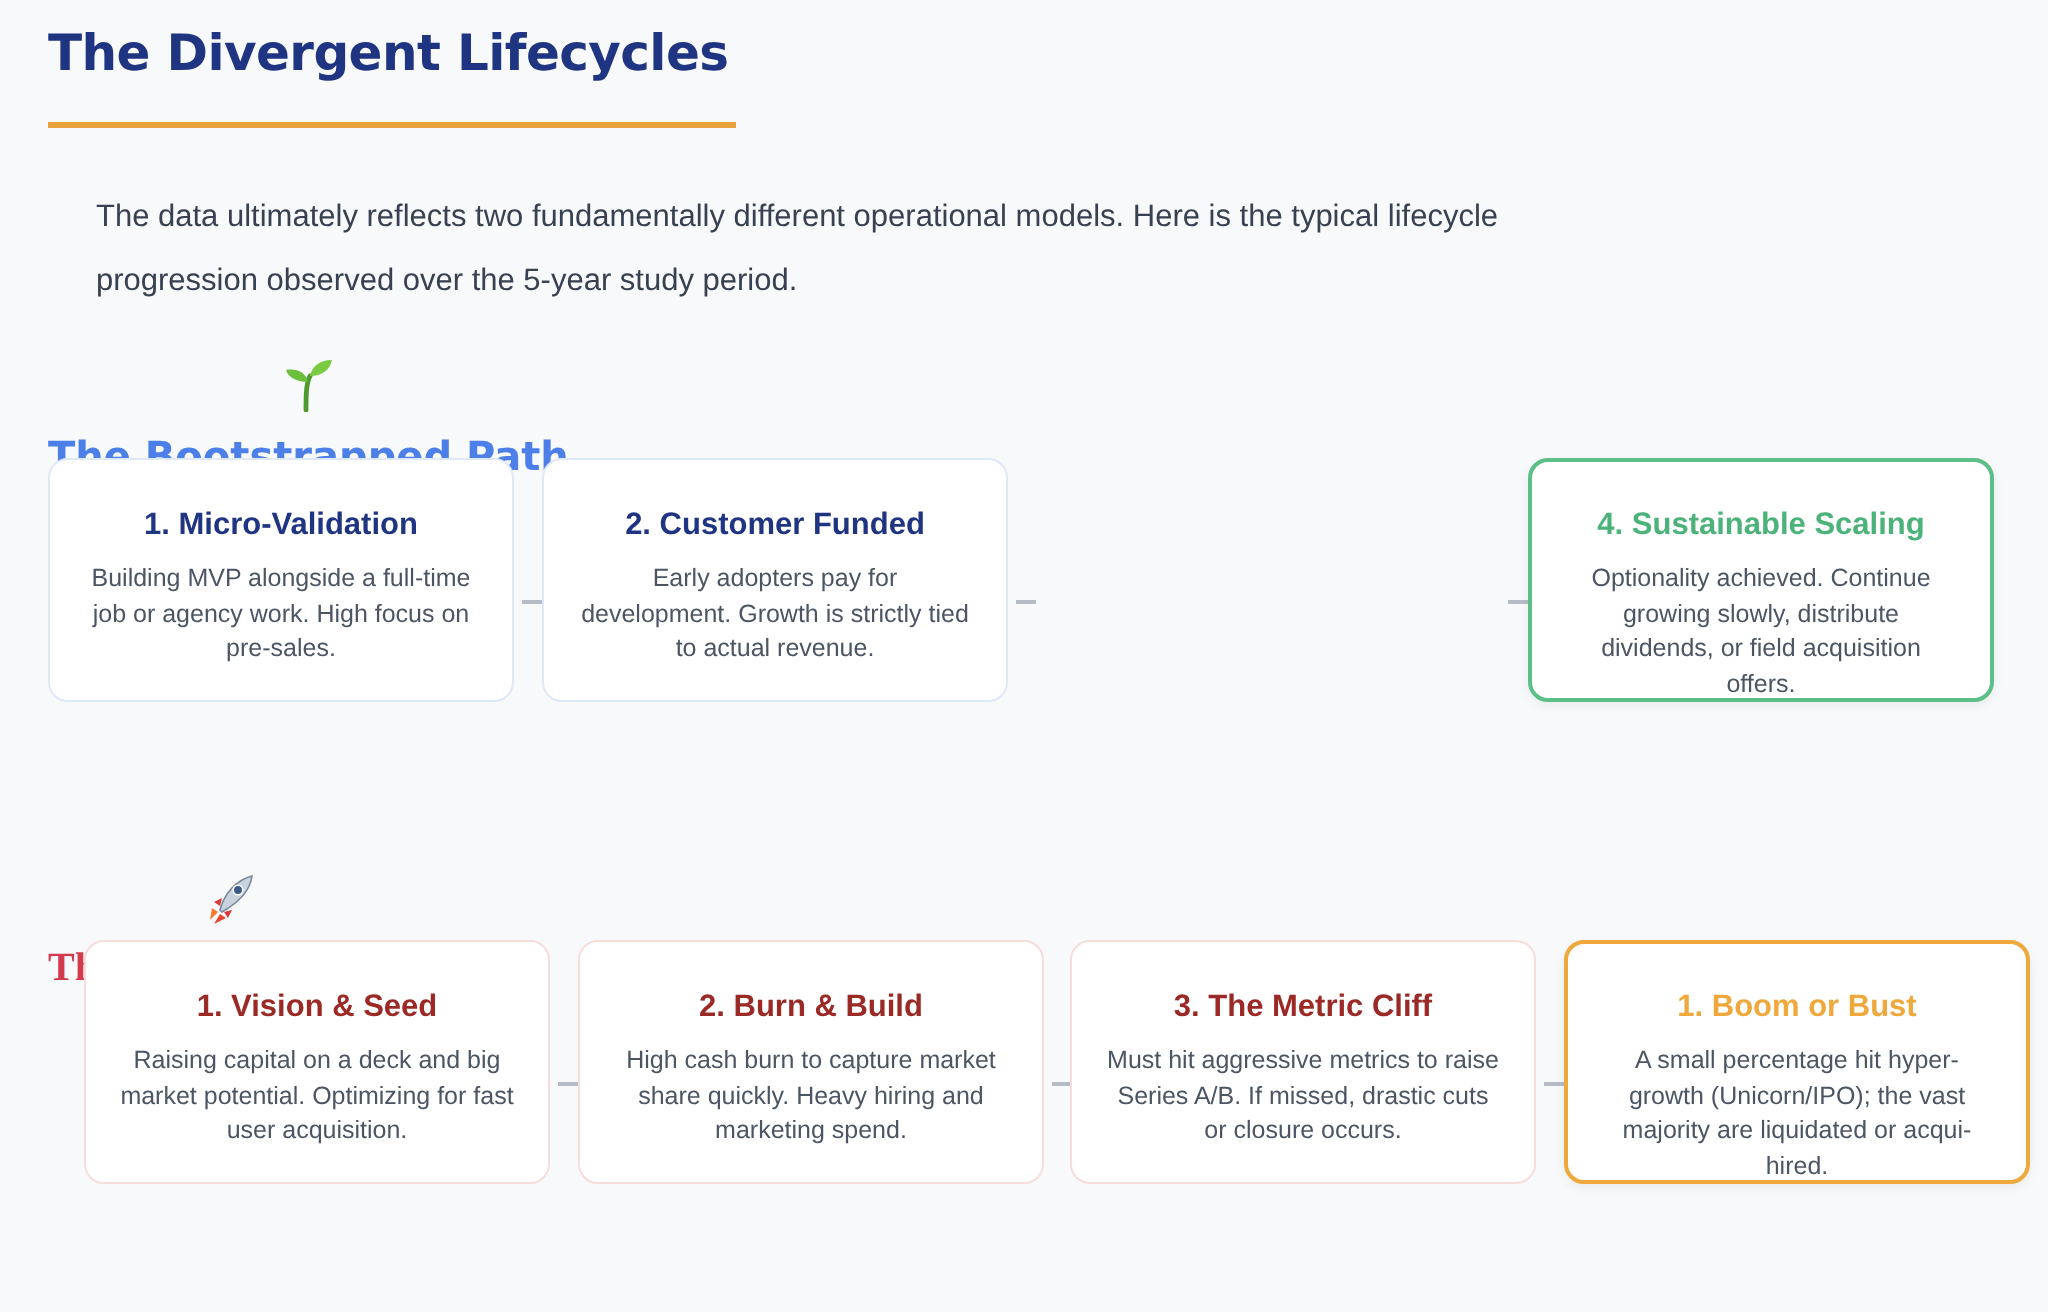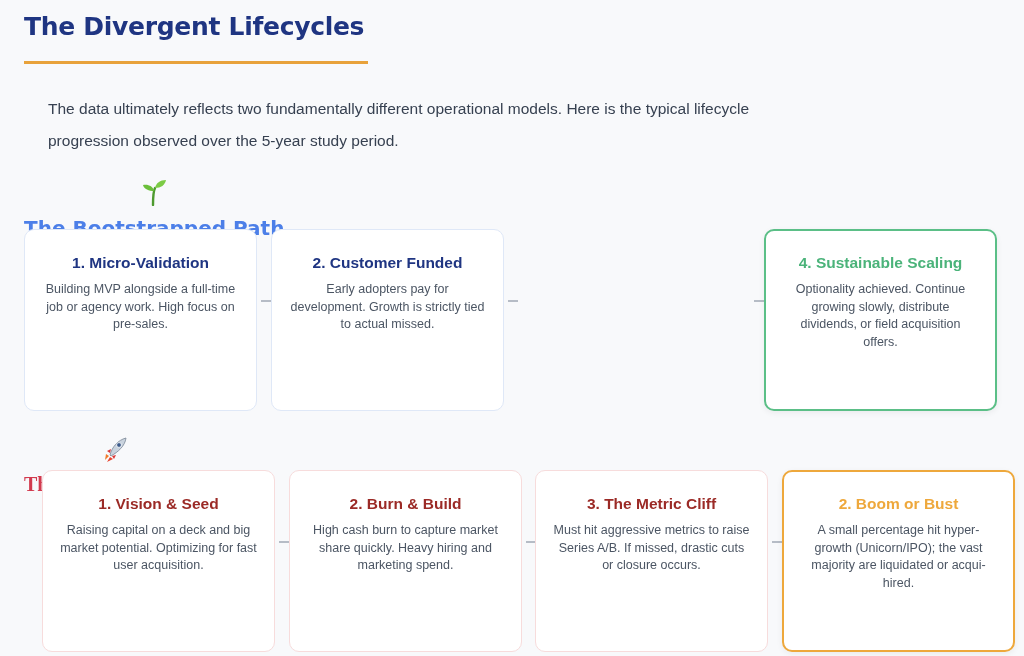--- a/index.html
+++ b/index.html
@@ -30,21 +30,21 @@
     font-family: "DejaVu Sans", sans-serif;
     font-weight: bold; font-size: 20px; flex-direction: column;
   }
   .section-heading.boot { top: 178px; color: #4c7fe8; }
   .section-heading.vc { top: 435px; color: #d23a4e; font-family: Liberation Serif, serif; }
   .section-icon { width: 26px; height: 28px; display: inline-block; }
   .row { position: absolute; left: 24px; width: 975px; height: 146px; }
   .row.boot { top: 229px; }
   .row.vc { top: 470px; margin-left: 18px; }
   .card {
-    position: absolute; top: 0; width: 233px; height: 182px;
+    position: absolute; top: 0; width: 233px; height: 122px;
     background: #ffffff; border-radius: 10px;
     border: 1px solid #dfe8f7;
     text-align: center; padding: 24px 16px 0 16px;
   }
   .row.vc .card { border-color: #f7dcdc; }
   .card.c1 { left: 0; }
   .card.c2 { left: 247px; }
   .card.c3 { left: 493px; }
   .card.c4 { left: 740px; border-width: 2px; padding-top: 23px; box-shadow: 0 2px 6px rgba(0,0,0,0.06); }
   .row.boot .card.c4 { border-color: #5bbf87; }
@@ -85,21 +85,21 @@
 </h2>
 
 <div class="row boot">
   <div class="card c1">
     <div class="card-title">1. Micro-Validation</div>
     <div class="card-desc">Building MVP alongside a full-time job or agency work. High focus on pre-sales.</div>
   </div>
   <div class="connector k1"></div>
   <div class="card c2">
     <div class="card-title">2. Customer Funded</div>
-    <div class="card-desc">Early adopters pay for development. Growth is strictly tied to actual missed.</div>
+    <div class="card-desc">Early adopters pay for development. Growth is strictly tied to actual revenue.</div>
   </div>
   <div class="connector k2"></div>
   <div class="connector k3"></div>
   <div class="card c4">
     <div class="card-title">4. Sustainable Scaling</div>
     <div class="card-desc">Optionality achieved. Continue growing slowly, distribute dividends, or field acquisition offers.</div>
   </div>
 </div>
 
 <h2 class="section-heading vc">
@@ -126,16 +126,16 @@
     <div class="card-title">2. Burn &amp; Build</div>
     <div class="card-desc">High cash burn to capture market share quickly. Heavy hiring and marketing spend.</div>
   </div>
   <div class="connector k2"></div>
   <div class="card c3">
     <div class="card-title">3. The Metric Cliff</div>
     <div class="card-desc">Must hit aggressive metrics to raise Series A/B. If missed, drastic cuts or closure occurs.</div>
   </div>
   <div class="connector k3"></div>
   <div class="card c4">
-    <div class="card-title">2. Boom or Bust</div>
+    <div class="card-title">1. Boom or Bust</div>
     <div class="card-desc">A small percentage hit hyper-growth (Unicorn/IPO); the vast majority are liquidated or acqui-hired.</div>
   </div>
 </div>
 
 </body></html>

